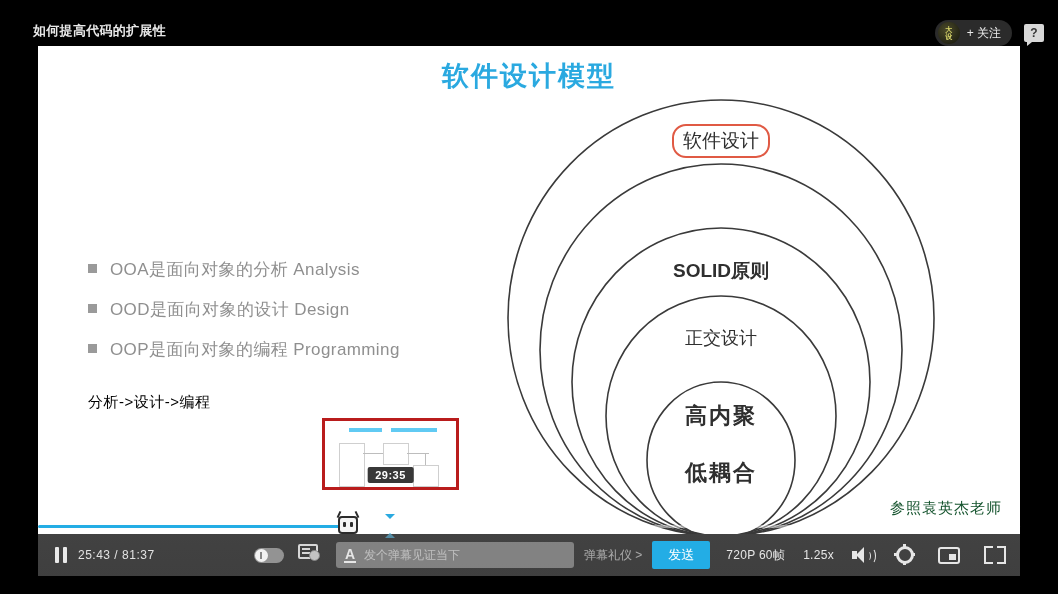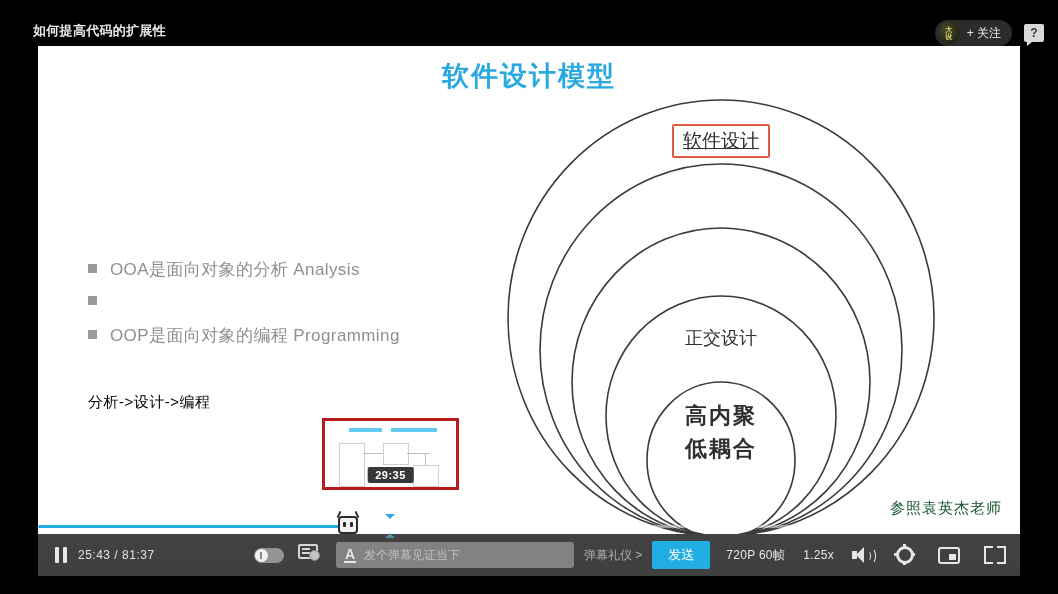--- a/index.html
+++ b/index.html
@@ -71,22 +71,22 @@
   }
 
   
   .diagram{position:absolute;left:415px;top:0;width:567px;height:488px;}
   .diagram svg{display:block;}
   .ring-label{
     position:absolute;text-align:center;white-space:nowrap;
     color:#2f2f2f;
   }
   .hl-box{
-    border:2px solid #e05a44;border-radius:2px;padding:2px 9px;
-    display:inline-block;background:#fff;text-decoration:underline;
+    border:2px solid #e05a44;border-radius:14px;padding:2px 9px;
+    display:inline-block;background:#fff;
   }
 
   
   .thumb{
     position:absolute;left:322px;top:418px;width:137px;height:72px;
     background:#fff;border:3px solid #b91c1c;box-sizing:border-box;z-index:45;
     overflow:hidden;
   }
   .thumb-inner{position:absolute;inset:0;background:#fff;}
   .thumb-head{
@@ -238,20 +238,21 @@
 
     <div class="slide-title">软件设计模型</div>
 
     <div class="bullets">
       <div class="bullet">
         <span class="sq"></span>
         <span class="btxt">OOA是面向对象的分析 Analysis</span>
       </div>
       <div class="bullet">
         <span class="sq"></span>
+        <span class="btxt">OOD是面向对象的设计 Design</span>
       </div>
       <div class="bullet">
         <span class="sq"></span>
         <span class="btxt">OOP是面向对象的编程 Programming</span>
       </div>
     </div>
 
     <div class="flow">分析-&gt;设计-&gt;编程</div>
 
     <div class="diagram">
@@ -261,23 +262,24 @@
           <ellipse cx="268" cy="304" rx="181" ry="186"></ellipse>
           <ellipse cx="268" cy="336" rx="149" ry="154"></ellipse>
           <ellipse cx="268" cy="370" rx="115" ry="120"></ellipse>
           <ellipse cx="268" cy="414" rx="74" ry="78"></ellipse>
         </g>
       </svg>
 
       <div class="ring-label" style="left:0;top:78px;width:536px;font-size:19px;">
         <span class="hl-box">软件设计</span>
       </div>
+      <div class="ring-label" style="left:0;top:212px;width:536px;font-size:19px;font-weight:bold;">SOLID原则</div>
       <div class="ring-label" style="left:0;top:280px;width:536px;font-size:18px;">正交设计</div>
       <div class="ring-label" style="left:0;top:355px;width:536px;font-size:22px;font-weight:bold;letter-spacing:2px;">高内聚</div>
-      <div class="ring-label" style="left:0;top:388px;width:536px;font-size:22px;font-weight:bold;letter-spacing:2px;">低耦合</div>
+      <div class="ring-label" style="left:0;top:412px;width:536px;font-size:22px;font-weight:bold;letter-spacing:2px;">低耦合</div>
     </div>
 
     <div class="credit">参照袁英杰老师</div>
   </div>
 
   <div class="thumb">
     <div class="thumb-inner">
       <div class="thumb-head"></div>
       <div class="tb" style="left:14px;top:22px;width:24px;height:42px;"></div>
       <div class="tb" style="left:58px;top:22px;width:24px;height:20px;"></div>

